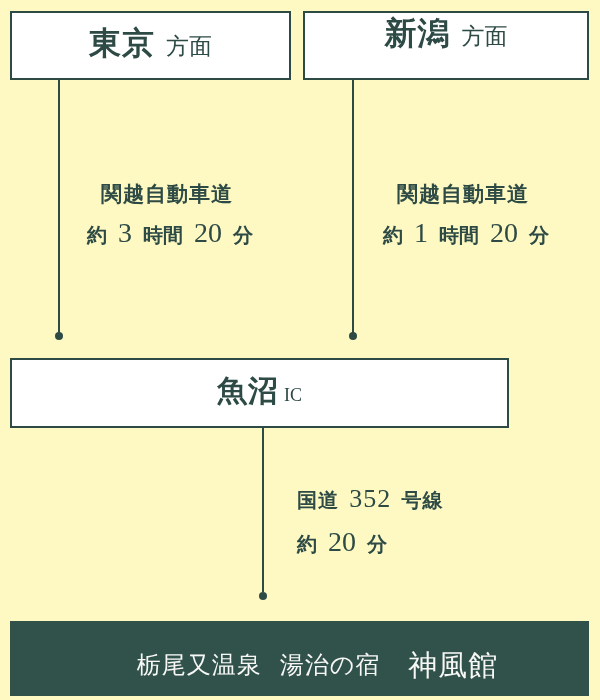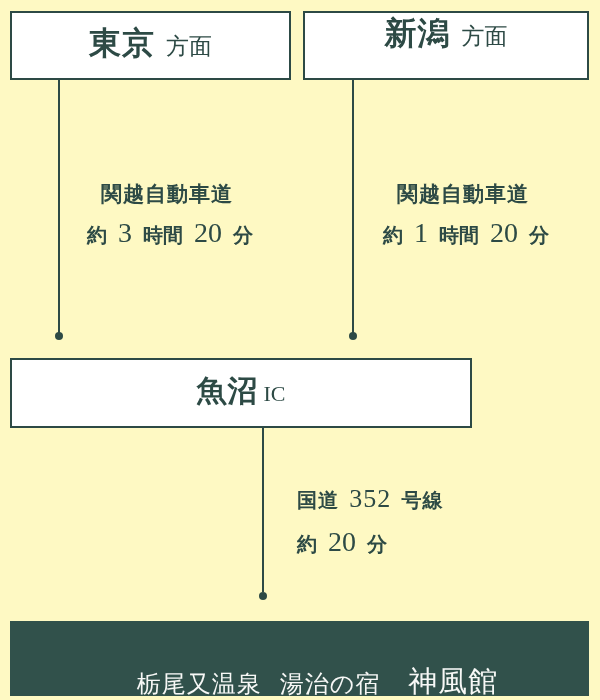--- a/index.html
+++ b/index.html
@@ -33,23 +33,23 @@
     line-height: 1;
   }
   .node-suffix {
     font-size: 23px;
     font-weight: normal;
     margin-left: 11px;
     line-height: 1;
   }
   .box-tokyo   { left: 10px;  top: 11px;  width: 281px; height: 69px; padding-top: 14px; }
   .box-niigata { left: 303px; top: 11px;  width: 286px; height: 69px; padding-top: 4px; }
-  .box-ic      { left: 10px;  top: 358px; width: 462px; height: 70px; padding-top: 16px; }
+  .box-ic      { left: 10px;  top: 358px; width: 499px; height: 70px; padding-top: 16px; }
   .box-ic .node-main   { font-size: 30px; }
-  .box-ic .node-suffix { font-size: 22px; margin-left: 5px; }
+  .box-ic .node-suffix { font-size: 18px; margin-left: 5px; }
 
   
   .vline {
     position: absolute;
     width: 2px;
     background: #2d4a45;
   }
   .line-left  { left: 58px;  top: 80px;  height: 253px; }
   .line-right { left: 352px; top: 80px;  height: 253px; }
   .line-ic    { left: 262px; top: 428px; height: 164px; }
@@ -100,21 +100,21 @@
   .banner {
     position: absolute;
     left: 10px;
     top: 621px;
     width: 579px;
     height: 75px;
     background: #31514b;
     color: #f7f8f6;
     display: flex;
     justify-content: center;
-    align-items: flex-end;
+    align-items: center;
     padding-top: 13px;
     box-sizing: border-box;
     line-height: 1;
     padding-left: 36px;
   }
   .banner-onsen {
     font-size: 24px;
     letter-spacing: 1px;
   }
   .banner-type {

